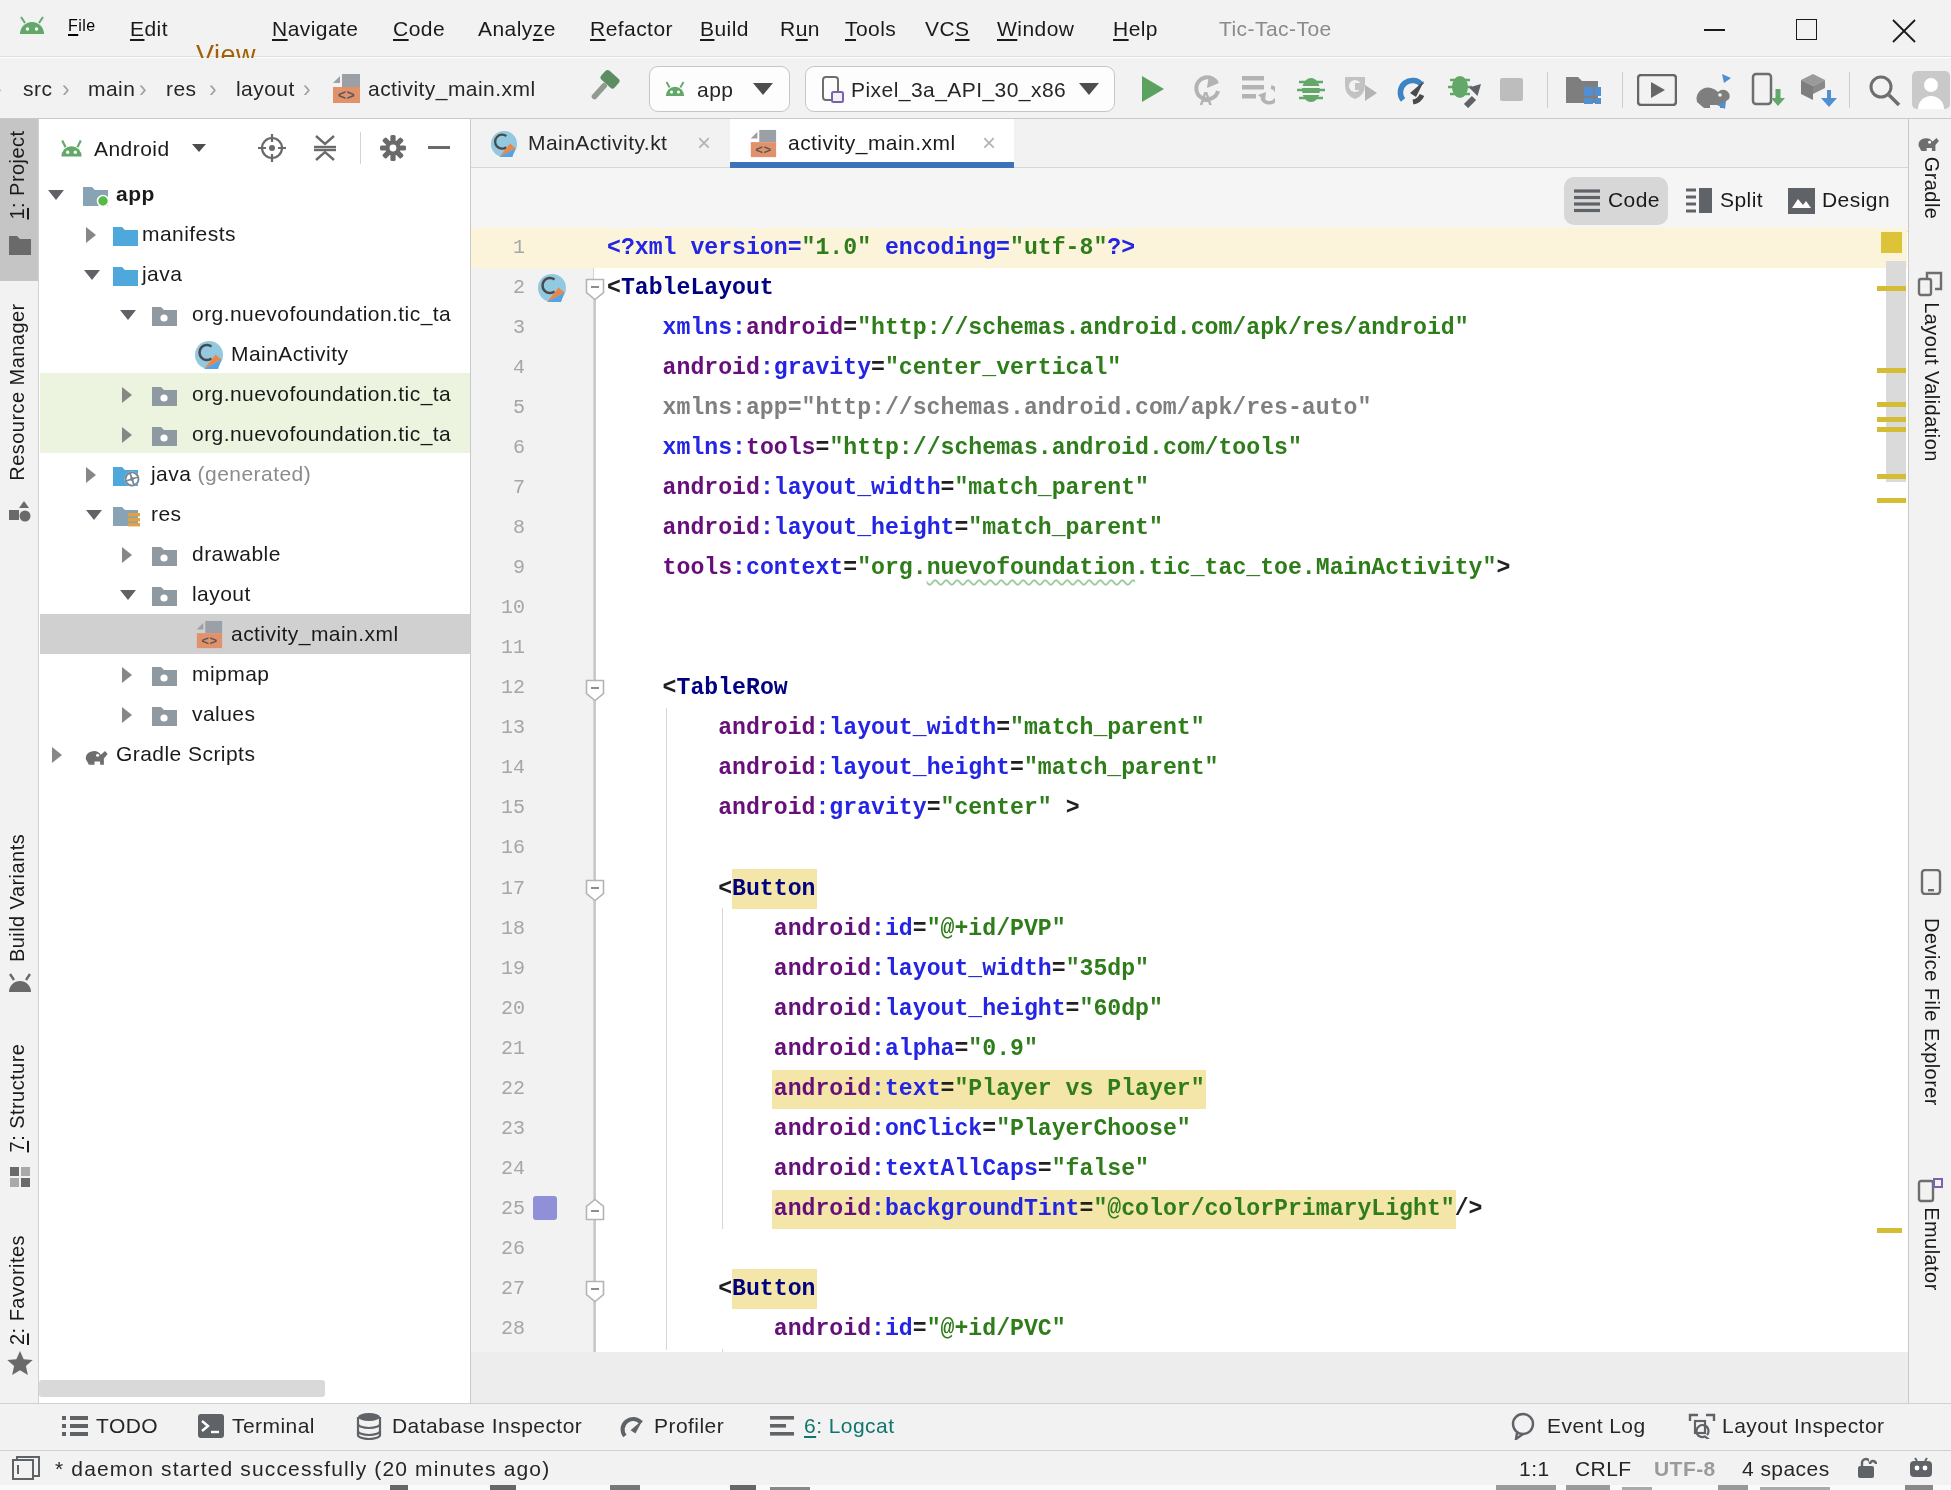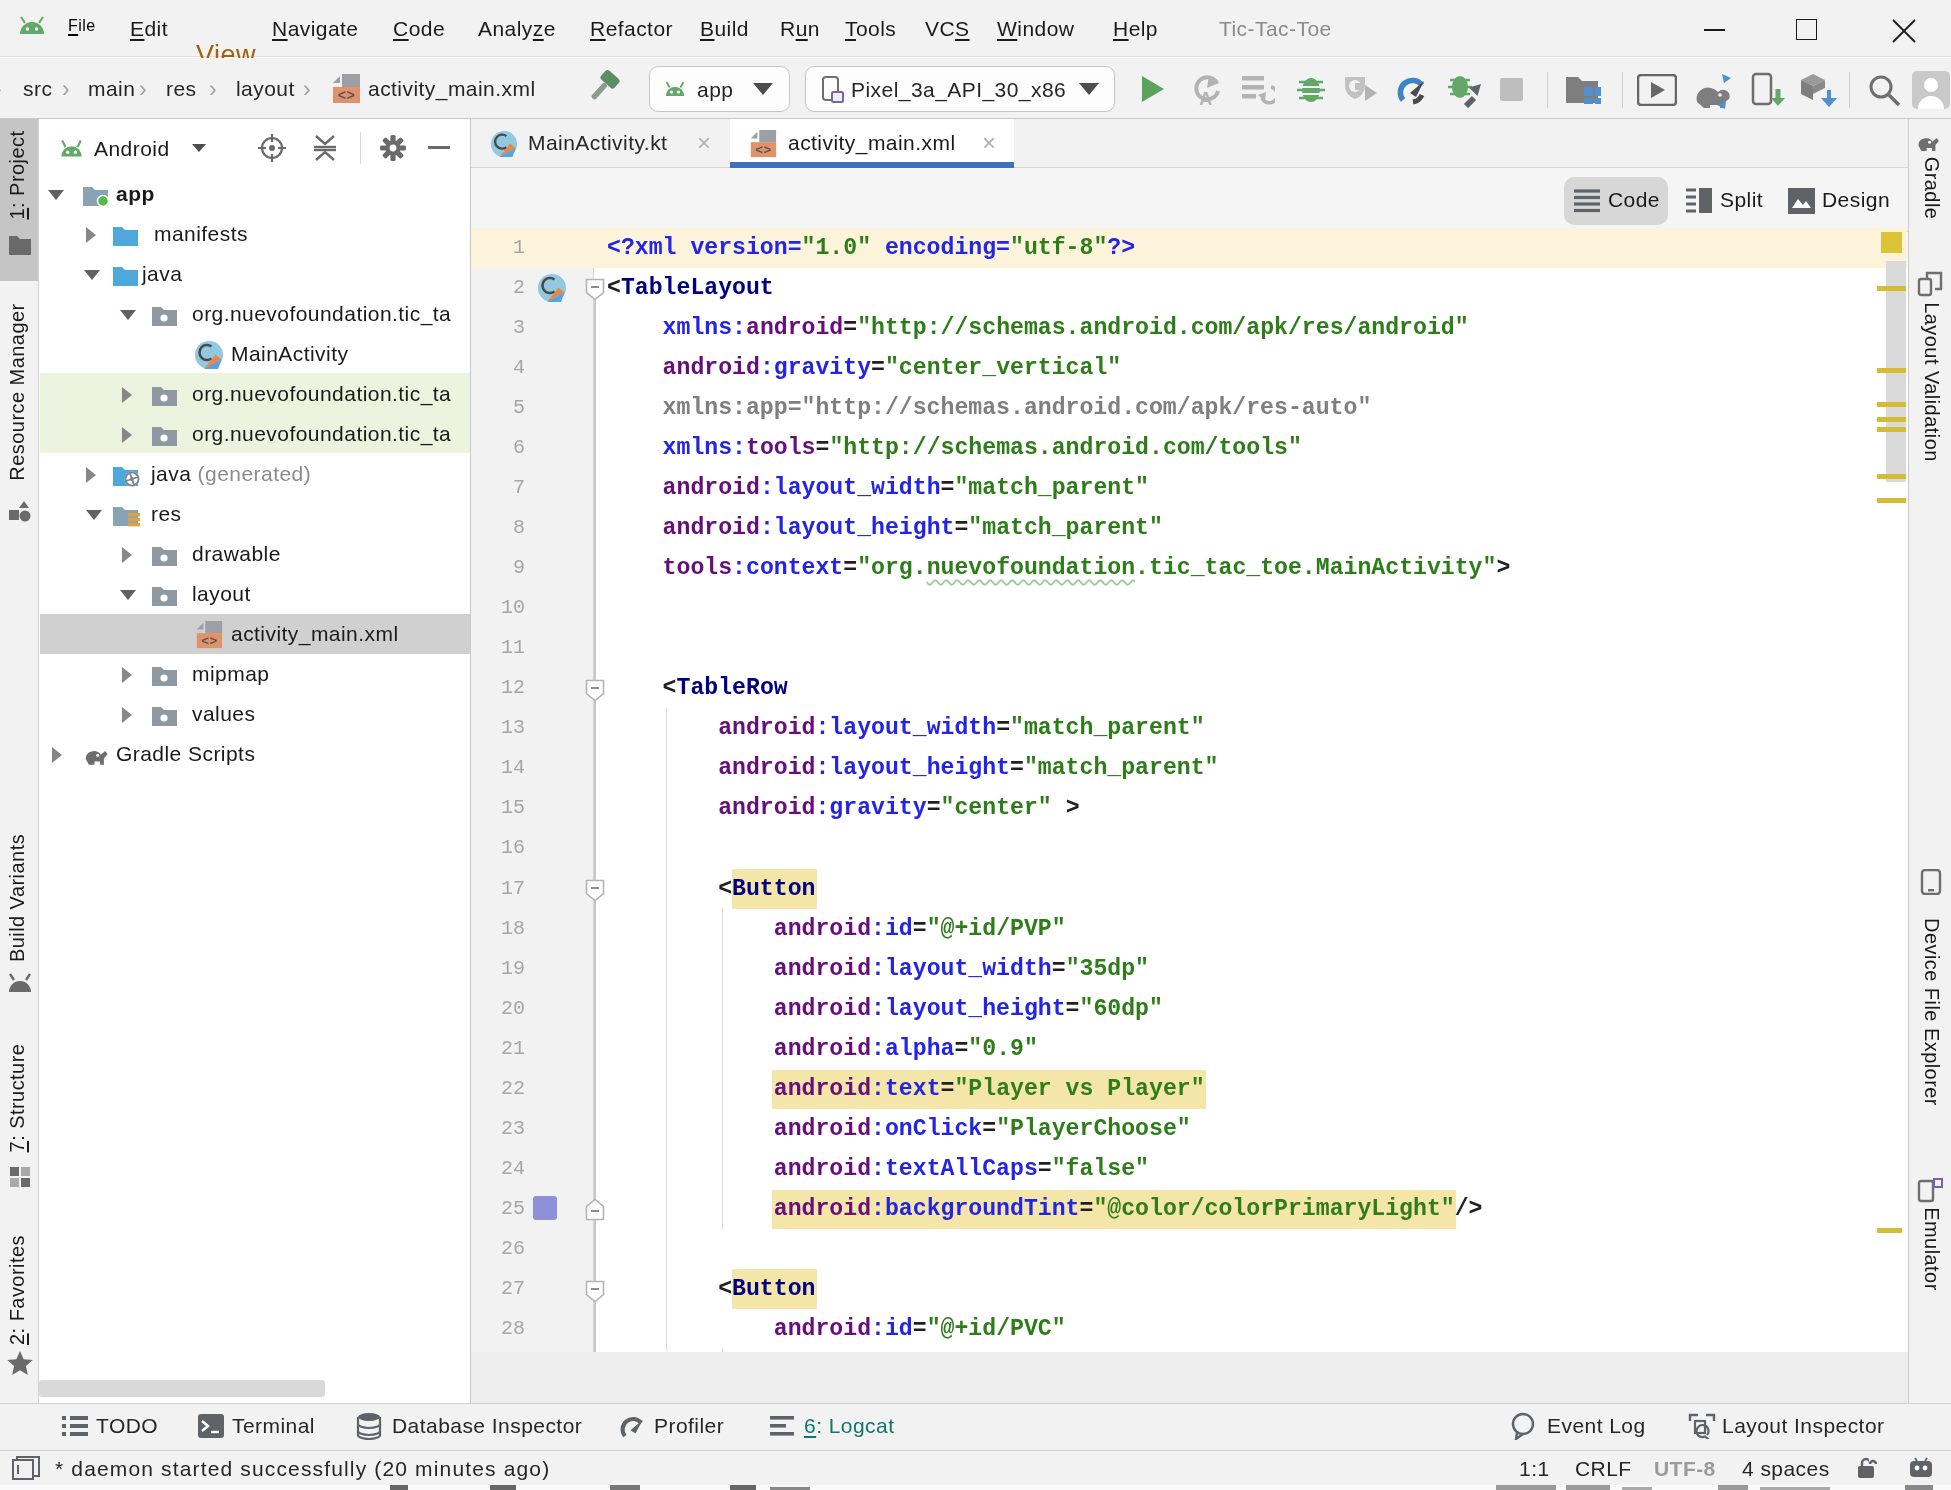--- a/index.html
+++ b/index.html
@@ -290,21 +290,21 @@
       <svg class="abs" style="left:82px;top:184px;" width="27" height="23" viewBox="0 0 27 23">
         <path d="M1 3 h9 l3 3 h13 v16 h-25 z" fill="#87a3b4"></path>
         <circle cx="21" cy="17" r="5.5" fill="#57ba46" stroke="#fff" stroke-width="1.5"></circle>
       </svg>
       <div class="abs" style="top:182px;left:116px;font-size:21px;font-weight:700;color:#1a1a1a;">app</div>
 
       <div class="abs" style="left:86px;top:227px;width:0;height:0;border-top:8px solid transparent;border-bottom:8px solid transparent;border-left:10px solid #878787;"></div>
       <svg class="abs" style="left:112px;top:224px;" width="27" height="23" viewBox="0 0 27 23">
         <path d="M1 3 h9 l3 3 h13 v16 h-25 z" fill="#4fa8dc"></path>
       </svg>
-      <div class="abs" style="top:222px;left:154px;font-size:21px;color:#1a1a1a;text-align:right;">manifests</div>
+      <div class="abs" style="top:222px;left:142px;font-size:21px;color:#1a1a1a;text-align:right;">manifests</div>
 
       <div class="abs" style="left:84px;top:270px;width:0;height:0;border-left:8px solid transparent;border-right:8px solid transparent;border-top:10px solid #5f6368;"></div>
       <svg class="abs" style="left:112px;top:264px;" width="27" height="23" viewBox="0 0 27 23">
         <path d="M1 3 h9 l3 3 h13 v16 h-25 z" fill="#4fa8dc"></path>
       </svg>
       <div class="abs" style="top:262px;left:142px;font-size:21px;color:#1a1a1a;">java</div>
 
       <div class="abs" style="left:120px;top:310px;width:0;height:0;border-left:8px solid transparent;border-right:8px solid transparent;border-top:10px solid #5f6368;"></div>
       <svg class="abs" style="left:151px;top:304px;" width="27" height="23" viewBox="0 0 27 23">
         <path d="M1 3 h9 l3 3 h13 v16 h-25 z" fill="#8e99a1"></path>

